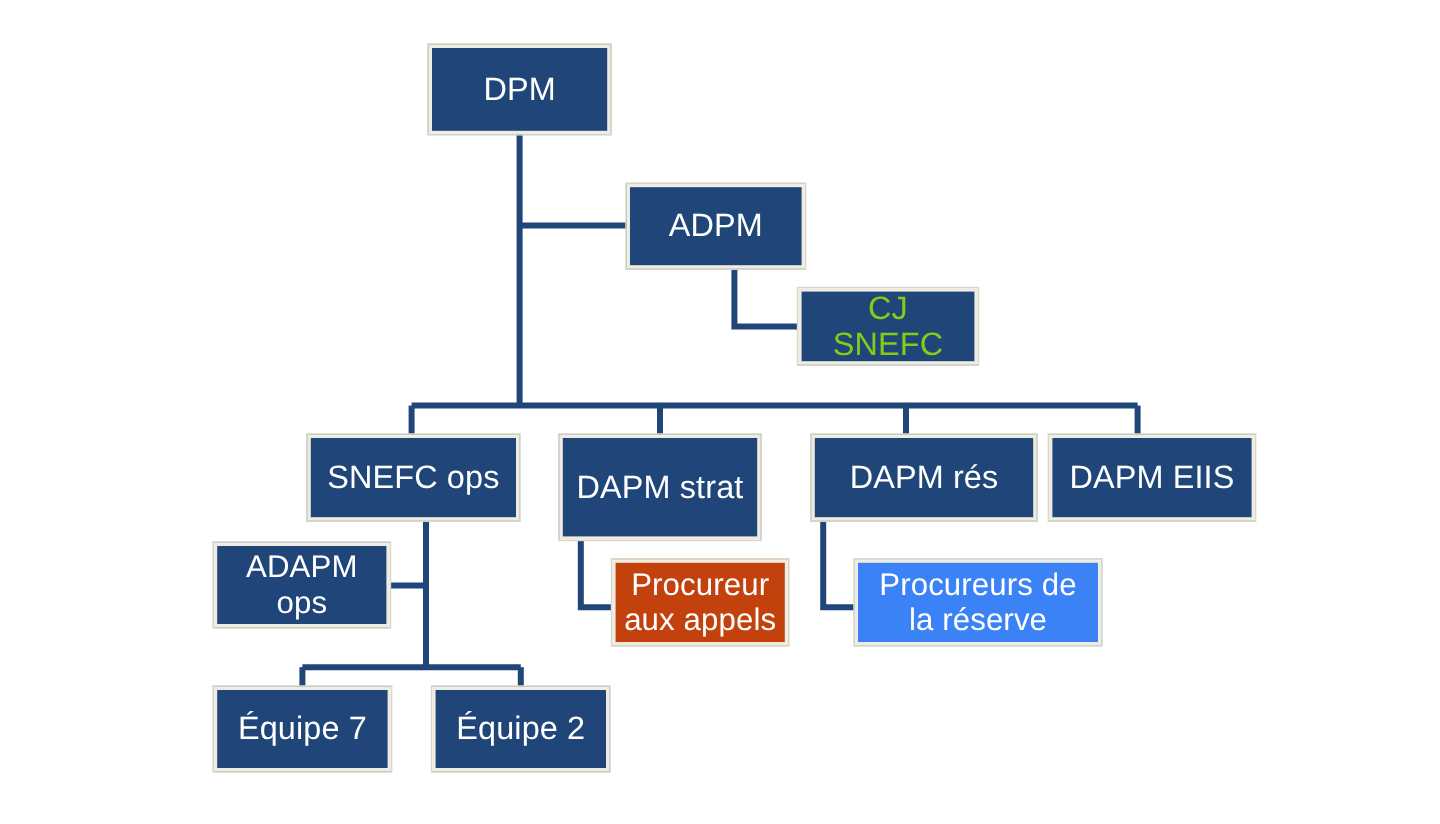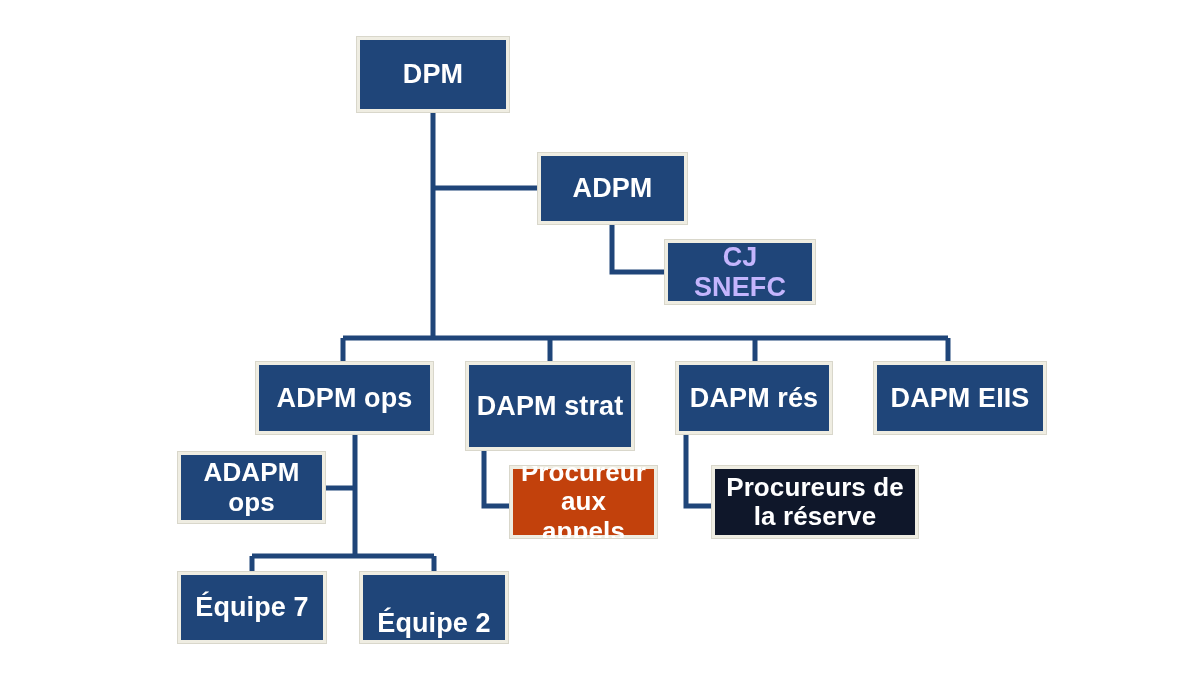--- a/index.html
+++ b/index.html
@@ -35,21 +35,21 @@
     background: #1F4579;
     border: 3px solid #EFEDE2;
     outline: 1px solid #D9D7CB;
     display: flex;
     align-items: center;
     justify-content: center;
     text-align: center;
     color: #FFFFFF;
     font-family: "Liberation Sans", sans-serif;
     font-size: 27px;
-    font-weight: 700;
+    font-weight: 400;
     line-height: 1.12;
     letter-spacing: 0.1px;
     padding: 2px 6px;
     white-space: pre-line;
   }
   .node.two-line {
     font-size: 26px;
   }
 </style>
 </head>
@@ -82,29 +82,29 @@
       <path d="M 434 556 L 434 572"></path>
 
       <path d="M 484 434 L 484 506 L 510 506"></path>
 
       <path d="M 686 434 L 686 506 L 712 506"></path>
     </g>
   </svg>
 
   <div id="node-layer">
       <div class="node" style="left: 357px; top: 37px; width: 152px; height: 75px; background: rgb(31, 69, 121); border-color: rgb(239, 237, 226); color: rgb(255, 255, 255);"><span>DPM</span></div>
-      <div class="node" style="left: 538px; top: 153px; width: 149px; height: 71px; background: rgb(31, 69, 121); border-color: rgb(239, 237, 226); color: rgb(255, 255, 255); text-align: center;"><span>ADPM</span></div>
-      <div class="node" style="left: 665px; top: 240px; width: 150px; height: 64px; background: rgb(31, 69, 121); border-color: rgb(239, 237, 226); color: #c4b5fd;"><span>CJ SNEFC</span></div>
-      <div class="node" style="left: 256px; top: 362px; width: 177px; height: 72px; background: rgb(31, 69, 121); border-color: rgb(239, 237, 226); color: rgb(255, 255, 255);"><span>ADPM ops</span></div>
+      <div class="node" style="left: 522px; top: 153px; width: 149px; height: 71px; background: rgb(31, 69, 121); border-color: rgb(239, 237, 226); color: rgb(255, 255, 255); text-align: center;"><span>ADPM</span></div>
+      <div class="node" style="left: 665px; top: 240px; width: 150px; height: 64px; background: rgb(31, 69, 121); border-color: rgb(239, 237, 226); color: #84cc16;"><span>CJ SNEFC</span></div>
+      <div class="node" style="left: 256px; top: 362px; width: 177px; height: 72px; background: rgb(31, 69, 121); border-color: rgb(239, 237, 226); color: rgb(255, 255, 255);"><span>SNEFC ops</span></div>
       <div class="node" style="left: 466px; top: 362px; width: 168px; height: 88px; background: rgb(31, 69, 121); border-color: rgb(239, 237, 226); color: rgb(255, 255, 255);"><span>DAPM strat</span></div>
-      <div class="node" style="left: 676px; top: 362px; width: 156px; height: 72px; background: rgb(31, 69, 121); border-color: rgb(239, 237, 226); color: rgb(255, 255, 255);"><span>DAPM rés</span></div>
+      <div class="node" style="left: 676px; top: 362px; width: 188px; height: 72px; background: rgb(31, 69, 121); border-color: rgb(239, 237, 226); color: rgb(255, 255, 255);"><span>DAPM rés</span></div>
       <div class="node" style="left: 874px; top: 362px; width: 172px; height: 72px; background: rgb(31, 69, 121); border-color: rgb(239, 237, 226); color: rgb(255, 255, 255);"><span>DAPM EIIS</span></div>
       <div class="node two-line" style="left: 178px; top: 452px; width: 147px; height: 71px; background: rgb(31, 69, 121); border-color: rgb(239, 237, 226); color: rgb(255, 255, 255);"><span>ADAPM
 ops</span></div>
       <div class="node two-line" style="left: 510px; top: 466px; width: 147px; height: 72px; background: #c2410c; border-color: rgb(239, 237, 226); color: rgb(255, 255, 255);"><span>Procureur
 aux appels</span></div>
-      <div class="node two-line" style="left: 712px; top: 466px; width: 206px; height: 72px; background: #0f172a; border-color: rgb(239, 237, 226); color: rgb(255, 255, 255);"><span>Procureurs de
+      <div class="node two-line" style="left: 712px; top: 466px; width: 206px; height: 72px; background: #3b82f6; border-color: rgb(239, 237, 226); color: rgb(255, 255, 255);"><span>Procureurs de
 la réserve</span></div>
       <div class="node" style="left: 178px; top: 572px; width: 148px; height: 71px; background: rgb(31, 69, 121); border-color: rgb(239, 237, 226); color: rgb(255, 255, 255);"><span>Équipe 7</span></div>
-      <div class="node" style="left: 360px; top: 572px; width: 148px; height: 71px; background: rgb(31, 69, 121); border-color: rgb(239, 237, 226); color: rgb(255, 255, 255); align-items: flex-end;"><span>Équipe 2</span></div>
+      <div class="node" style="left: 360px; top: 572px; width: 148px; height: 71px; background: rgb(31, 69, 121); border-color: rgb(239, 237, 226); color: rgb(255, 255, 255);"><span>Équipe 2</span></div>
     </div>
 
 </div>
 
 </body></html>

